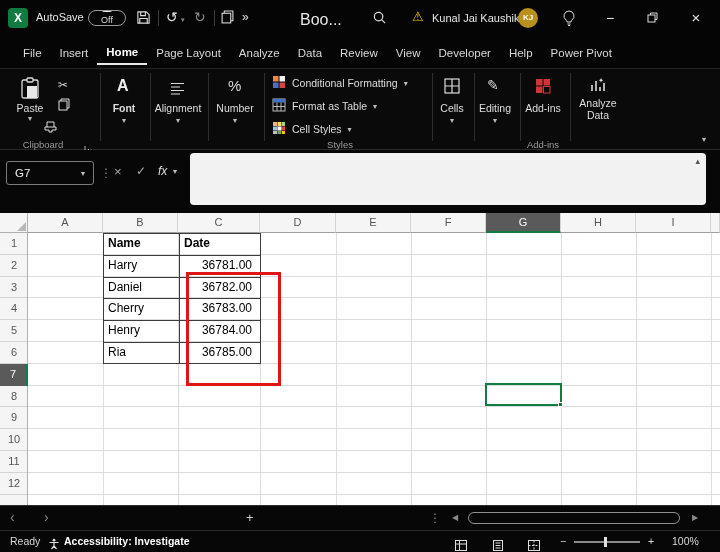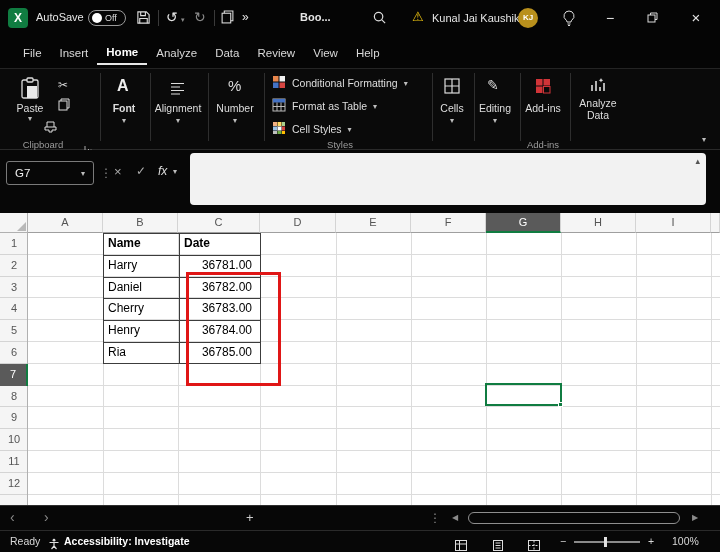--- a/index.html
+++ b/index.html
@@ -4,21 +4,21 @@
 <style>
   html,body{margin:0;padding:0;background:#222;}
   *{box-sizing:border-box;font-family:"Liberation Sans",sans-serif;}
   #app{position:relative;width:720px;height:552px;background:#070707;overflow:hidden;}
   .a{position:absolute;}
   .wtxt{color:#e6e6e6;font-size:11px;}
   .dim{color:#8a8a8a;}
   
   #titlebar{left:0;top:0;width:720px;height:36px;background:#050505;}
   .excel-logo{left:8px;top:8px;width:20px;height:20px;background:var(--accent-green,#107C41);border-radius:4px;color:#fff;font-weight:bold;font-size:12px;text-align:center;line-height:20px;}
-  .toggle{left:88px;top:10px;width:38px;height:16px;border:1px solid #9a9a9a;border-radius:9px;display:flex;align-items:center;padding:0 3px;gap:3px;}
+  .toggle{left:88px;top:10px;width:38px;height:16px;border:1px solid #9a9a9a;border-radius:9px;display:flex;align-items:center;padding:0 3px;gap:3px;flex-direction:column;}
   .knob{width:10px;height:10px;border-radius:50%;background:#fff;}
   .toggle .off{color:#ddd;font-size:9px;}
   .vsep{width:1px;height:16px;background:#3a3a3a;top:10px;}
   .avatar{width:20px;height:20px;border-radius:50%;background:var(--avatar-gold,#b9901c);color:#fff;font-size:8px;font-weight:bold;text-align:center;line-height:20px;}
   .winbtn{width:28px;height:28px;top:4px;color:#e6e6e6;font-size:14px;text-align:center;line-height:28px;}
   
   #menubar{left:0;top:36px;width:720px;height:32px;background:#050505;display:flex;align-items:center;padding-left:14px;}
   .menu-item{padding:7px 9px 5px 9px;color:#d9d9d9;font-size:11.5px;cursor:default;}
   .menu-item.active{color:#fff;font-weight:bold;border-bottom:2px solid #e8e8e8;}
   
@@ -85,21 +85,21 @@
     <div class="a vsep" style="left:158px;"></div>
     <span class="a wtxt" style="left:166px;top:9px;font-size:14px;">↺</span>
     <span class="a dim" style="left:181px;top:16px;font-size:7px;">▾</span>
     <span class="a dim" style="left:194px;top:9px;font-size:14px;">↻</span>
     <div class="a vsep" style="left:214px;"></div>
     <span class="a" style="left:221px;top:10px;"><svg width="13" height="14" viewBox="0 0 12 13">
           <rect x="1" y="3" width="8" height="9" fill="none" stroke="#ddd"></rect>
           <path d="M3 3V1h8v9h-2" fill="none" stroke="#ddd"></path>
         </svg></span>
     <span class="a wtxt" style="left:242px;top:10px;font-size:12px;">»</span>
-    <span class="a wtxt" style="left:300px;top:11px;font-size:11px;font-weight:bold;">Boo...</span>
+    <span class="a wtxt" style="left:300px;top:11px;font-size:16px;">Boo...</span>
     <span class="a" style="left:372px;top:10px;"><svg width="15" height="15" viewBox="0 0 16 16">
           <circle cx="7" cy="7" r="4.5" fill="none" stroke="#ddd" stroke-width="1.3"></circle>
           <path d="M10.5 10.5 14 14" stroke="#ddd" stroke-width="1.3"></path>
         </svg></span>
     <span class="a" style="left:412px;top:9px;font-size:13px;color:var(--warning-yellow,#f2c811);">⚠</span>
     <span class="a wtxt" style="left:432px;top:12px;">Kunal Jai Kaushik</span>
     <div class="a avatar" style="left:518px;top:8px;">KJ</div>
     <span class="a" style="left:562px;top:10px;"><svg width="14" height="16" viewBox="0 0 14 16">
           <path d="M7 1a5 5 0 0 1 3 9c-.6.5-1 1-1 2H5c0-1-.4-1.5-1-2a5 5 0 0 1 3-9z" fill="none" stroke="#ddd"></path>
           <path d="M5.5 14h3M6 15.5h2" stroke="#ddd"></path>
@@ -109,25 +109,28 @@
           <rect x="1" y="3" width="7" height="7" fill="none" stroke="#ddd"></rect>
           <path d="M3.5 3V1H10v6.5H8" fill="none" stroke="#ddd"></path>
         </svg></span>
     <span class="a winbtn" style="left:682px;font-size:15px;">×</span>
   </div>
 
   <div id="menubar" class="a">
     <span class="menu-item">File</span>
     <span class="menu-item">Insert</span>
     <span class="menu-item active">Home</span>
+    <span class="menu-item">Page Layout</span>
     <span class="menu-item">Analyze</span>
     <span class="menu-item">Data</span>
     <span class="menu-item">Review</span>
     <span class="menu-item">View</span>
+    <span class="menu-item">Developer</span>
     <span class="menu-item">Help</span>
+    <span class="menu-item">Power Pivot</span>
     <span class="a" style="left:652px;top:44px;"><svg width="16" height="14" viewBox="0 0 16 14">
           <path d="M1 1h14v9H6l-3 3v-3H1z" fill="none" stroke="#ddd" stroke-width="1.2"></path>
         </svg></span>
     <span class="a" style="left:684px;top:45px;"><svg width="18" height="15" viewBox="0 0 18 15">
           <path d="M1 4v10h12V9" fill="none" stroke="#3e9e5f" stroke-width="1.3"></path>
           <path d="M8 8c2-4 4-5 8-5m0 0-3-2.5M16 3l-3 2.5" fill="none" stroke="#3e9e5f" stroke-width="1.3"></path>
         </svg></span>
   </div>
 
   <div id="ribbon" class="a">

